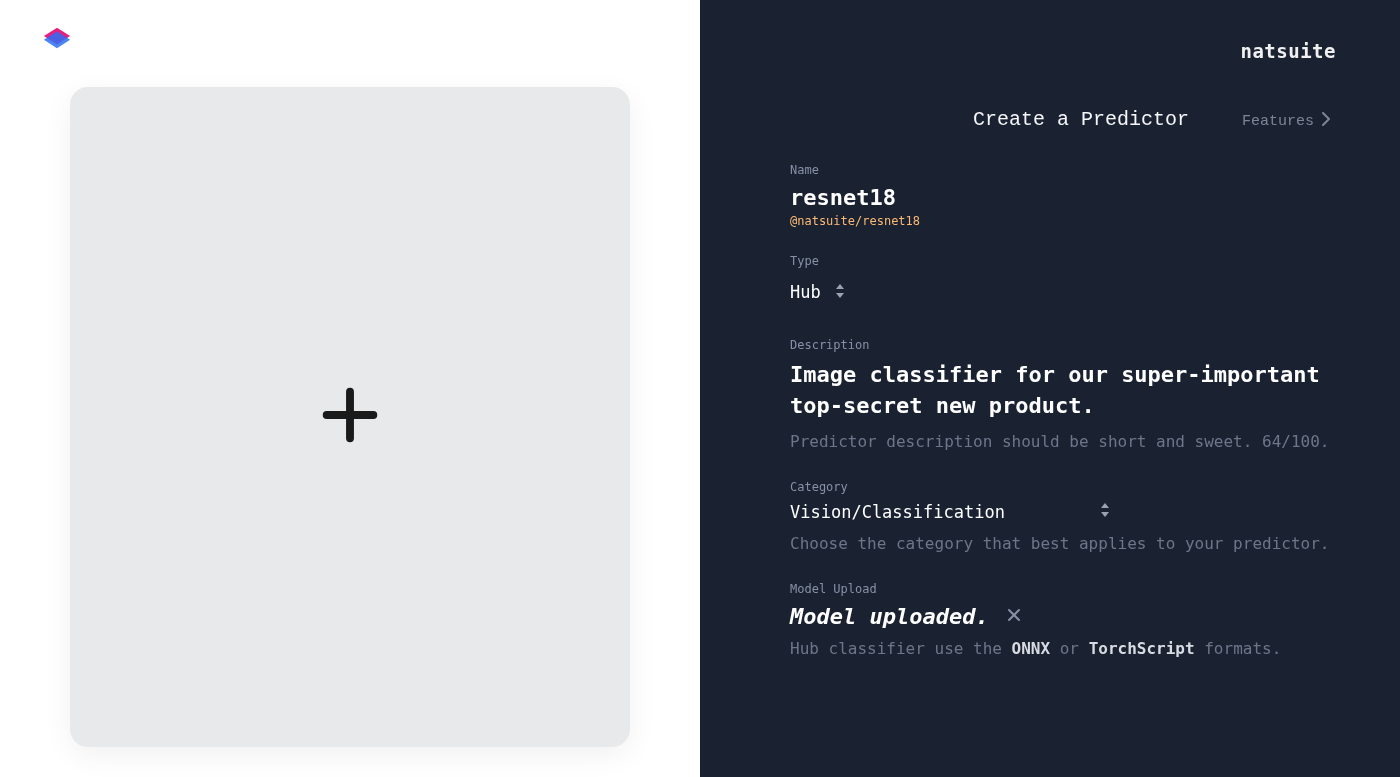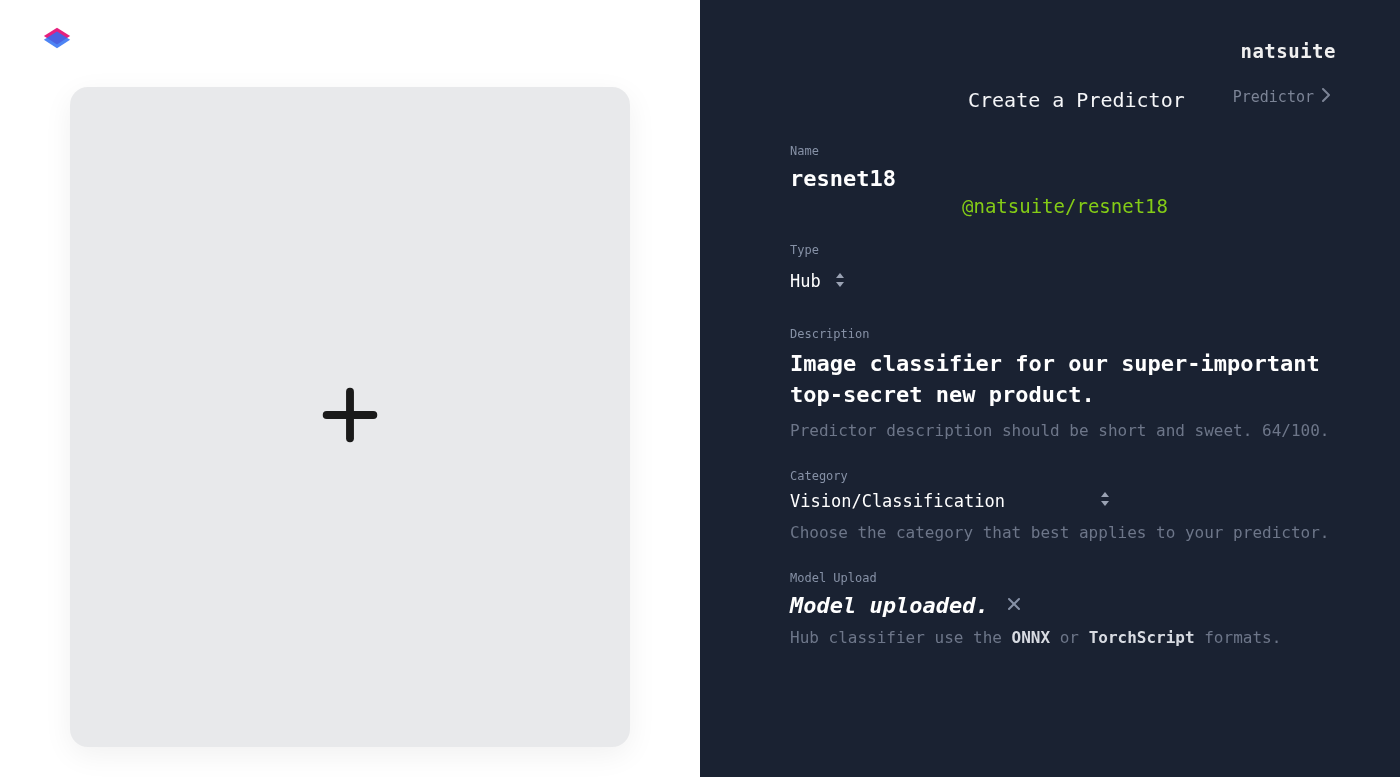--- a/index.html
+++ b/index.html
@@ -57,25 +57,26 @@
       position: absolute;
       top: 40px;
       right: 64px;
       font-size: 19px;
       font-weight: 600;
       color: #f0f0f0;
       letter-spacing: 0.5px;
     }
     .header-row {
       display: flex;
-      align-items: flex-start;
+      align-items: flex-end;
       justify-content: space-between;
-      margin-top: 48px;
+      margin-top: 68px;
       margin-bottom: 32px;
       padding-right: 10px;
+      font-family: Liberation Mono, monospace;
     }
     .header-title {
       font-size: 20px;
       font-weight: 500;
       color: #f5f6f8;
       flex: 1;
       text-align: center;
       padding-left: 130px;
     }
     .features-link {
@@ -99,24 +100,23 @@
       margin-bottom: 8px;
       font-weight: 400;
     }
     .name-value {
       font-size: 22px;
       font-weight: 600;
       color: #fff;
       margin-bottom: 4px;
     }
     .name-path {
-      font-size: 19px;
-      color: #84cc16;
-      font-weight: 500;
-      text-align: center;
+      font-size: 12px;
+      color: #fdba74;
+      font-weight: 500;
     }
     .select-row {
       display: inline-flex;
       align-items: center;
       gap: 14px;
       font-size: 17px;
       color: #fff;
       font-weight: 500;
       margin-bottom: 10px;
       margin-top: 6px;
@@ -199,21 +199,21 @@
     </span>
   </div>
 </div>
 
 <div class="right-panel">
   <div class="brand">natsuite</div>
 
   <div class="header-row">
     <div class="header-title">Create a Predictor</div>
     <div class="features-link">
-      <span>Predictor</span>
+      <span>Features</span>
       <span>
         <svg class="chevron-right" viewBox="0 0 8 14" fill="none" stroke="#7c8496" stroke-width="2" stroke-linecap="round" stroke-linejoin="round">
           <polyline points="1,1 7,7 1,13"></polyline>
         </svg>
       </span>
     </div>
   </div>
 
   <div class="field-group">
     <div class="field-label">Name</div>

